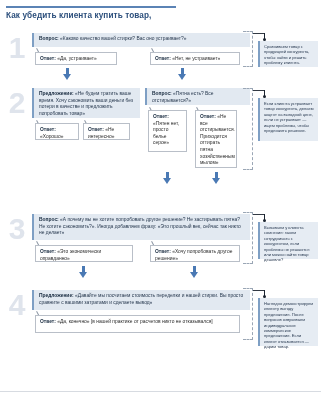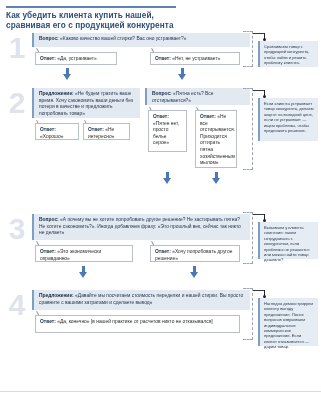--- a/index.html
+++ b/index.html
@@ -89,22 +89,21 @@
   
   .footrule{position:absolute;left:0;bottom:8px;width:321px;height:1px;background:#d7dbe1;}
 </style>
 </head>
 <body>
 
 <div class="page">
 
   <div class="toprule"></div>
   <div class="title">
-    <span>Как убедить клиента купить нашей,</span>
-    <span class="l2">сравнивая его с продукцией конкурента</span>
+    <span>Как убедить клиента купить товар,</span>
   </div>
 
   <div class="numeral" style="top:33px;">1</div>
 
   <div class="prompt" style="left:32px;top:33px;width:218px;height:14px;">
     <b>Вопрос:</b>
     <span>«Каково качество вашей стирки? Вас оно устраивает?»</span>
   </div>
 
   <div class="tick" style="left:37px;top:48px;width:6px;transform:rotate(62deg);"></div>

